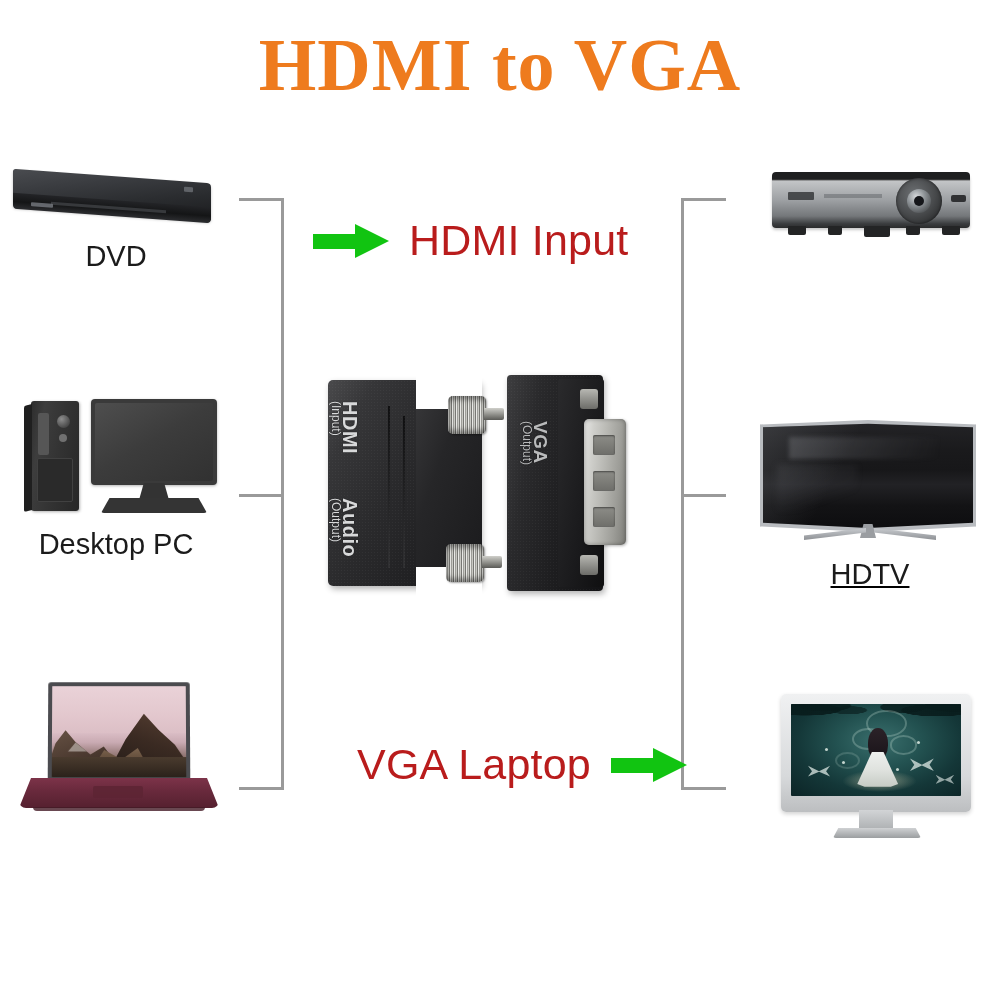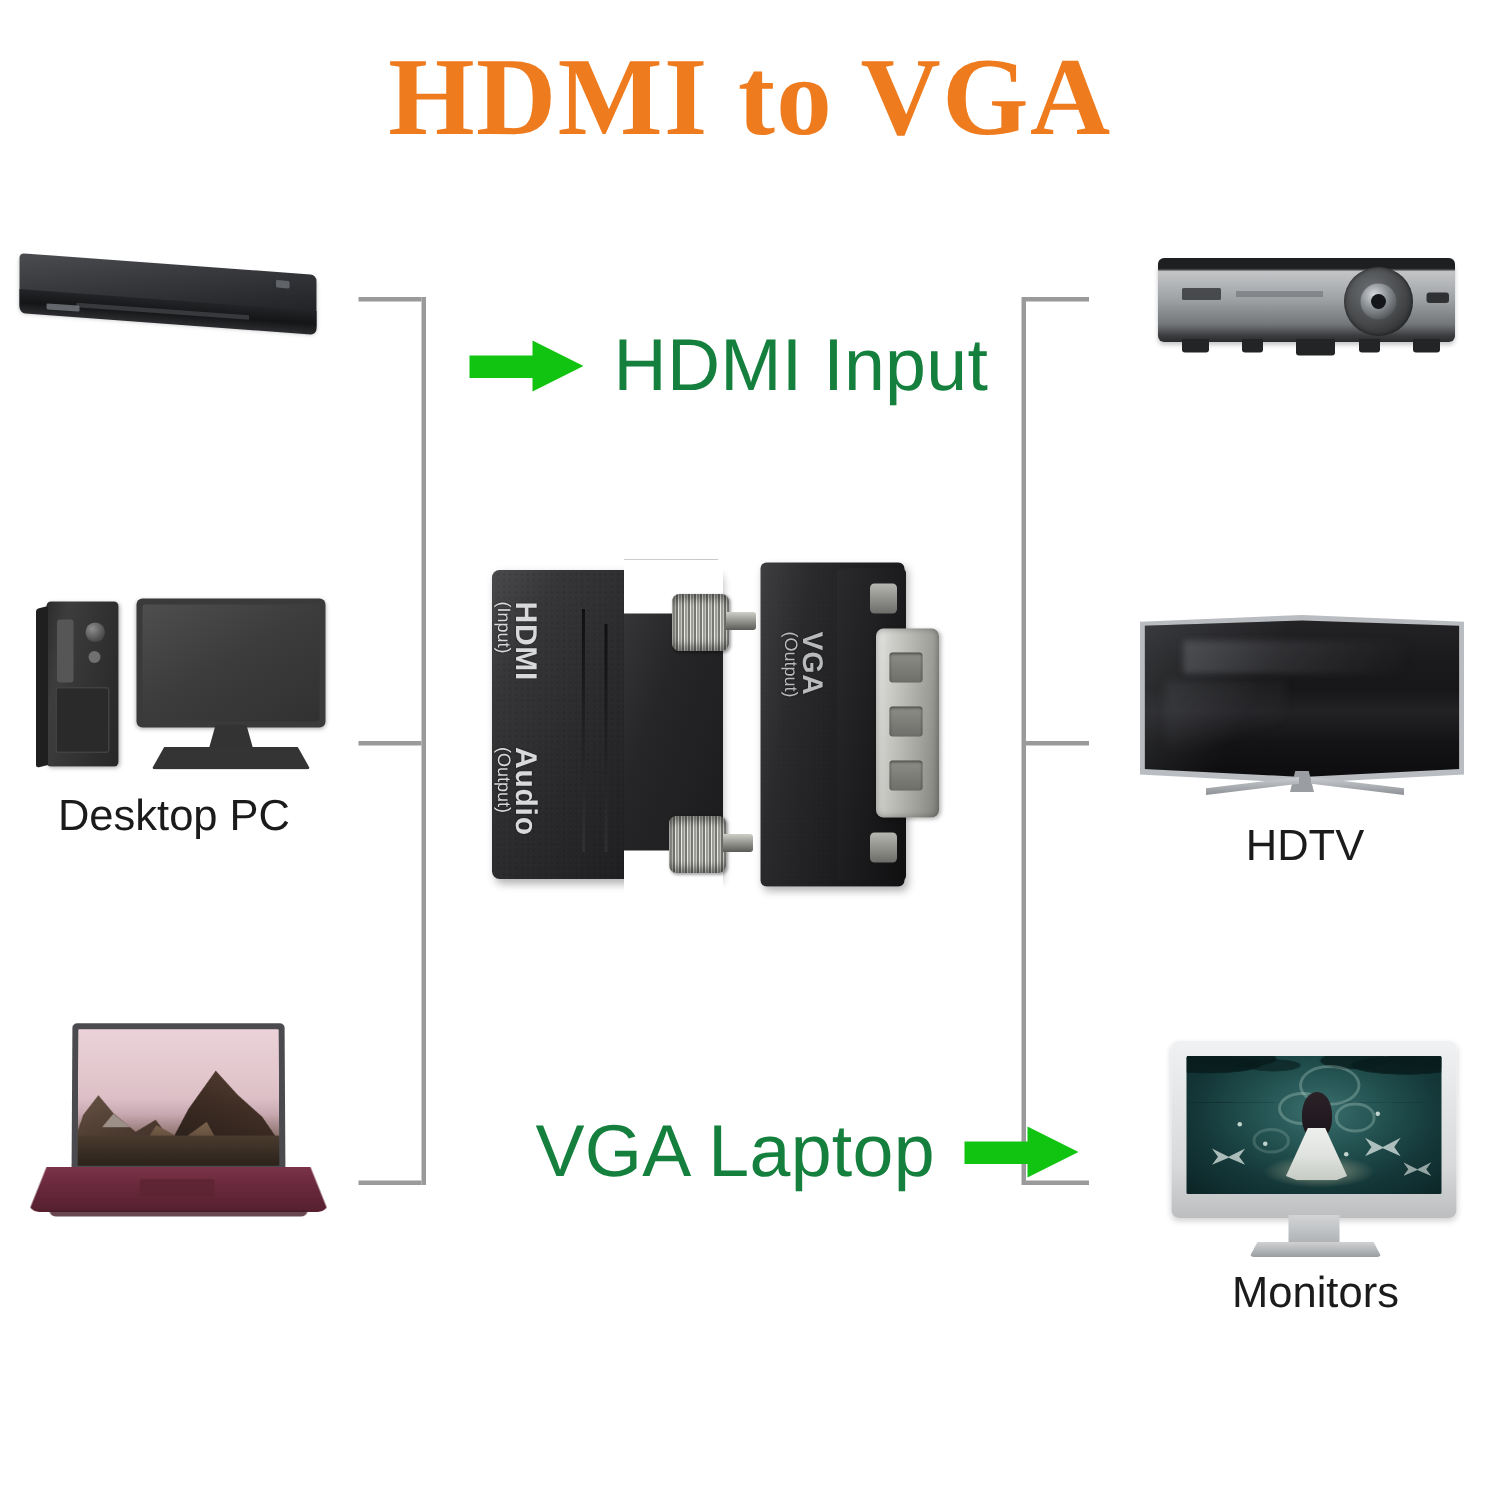--- a/index.html
+++ b/index.html
@@ -62,23 +62,23 @@
   .flow-row {
     position: absolute;
     display: flex;
     align-items: center;
     gap: 20px;
   }
   #flow-hdmi { left: 313px; top: 216px; }
   #flow-vga  { left: 357px; top: 740px; }
   .flow-label {
     font-family: "Liberation Sans", sans-serif;
-    font-size: 49px;
+    font-size: 43px;
     font-weight: 300;
-    color: #15803d;
+    color: #b91c1c;
     letter-spacing: 0.2px;
     white-space: nowrap;
   }
   .arrow {
     position: relative;
     width: 76px;
     height: 34px;
     flex: 0 0 auto;
   }
   .arrow .shaft {
@@ -377,21 +377,21 @@
     background: #232425;
     border-radius: 0 0 2px 2px;
   }
   .pj-foot.f1 { left: 22px; width: 18px; }
   .pj-foot.f2 { left: 62px; width: 14px; }
   .pj-foot.f3 { left: 98px; width: 26px; height: 11px; }
   .pj-foot.f4 { left: 140px; width: 14px; }
   .pj-foot.f5 { left: 176px; width: 18px; }
 
   
-  #device-hdtv { left: 750px; top: 408px; width: 240px; }
+  #device-hdtv { left: 750px; top: 418px; width: 240px; text-decoration: underline; }
   #device-hdtv .device-art { width: 228px; height: 132px; }
   .tv-frame {
     position: absolute;
     left: 4px; top: 2px;
     width: 216px; height: 112px;
     background: #b9bcc0;
     border-radius: 4px 4px 6px 6px;
     box-shadow: 0 2px 4px rgba(0,0,0,.2);
     clip-path: polygon(0% 4%, 50% 0%, 100% 4%, 100% 95%, 50% 100%, 0% 95%);
   }
@@ -719,20 +719,21 @@
 </div>
 
 <div id="device-dvd" class="device">
   <div class="device-art">
     <div class="dvd-body"></div>
     <div class="dvd-front"></div>
     <div class="dvd-tray"></div>
     <div class="dvd-logo"></div>
     <div class="dvd-led"></div>
   </div>
+  <div class="device-label">DVD</div>
 </div>
 
 <div id="device-pc" class="device">
   <div class="device-art">
     <div class="pc-tower">
       <div class="t-side"></div>
       <div class="t-slot"></div>
       <div class="t-knob"></div>
       <div class="t-knob2"></div>
       <div class="t-panel"></div>
@@ -813,21 +814,20 @@
         <div class="mn-btfly b3"></div>
         <div class="mn-spark" style="left:20%;top:48%"></div>
         <div class="mn-spark" style="left:74%;top:40%"></div>
         <div class="mn-spark" style="left:30%;top:62%"></div>
         <div class="mn-spark" style="left:62%;top:70%"></div>
       </div>
     </div>
     <div class="mn-neck"></div>
     <div class="mn-base"></div>
   </div>
-  <div class="device-label">Monitors</div>
 </div>
 
 <div id="adapter">
   <div class="ad-hdmi-shell">
     <div class="ad-grooves">
       <span></span>
         <span></span>
         <span></span>
     </div>
   </div>

